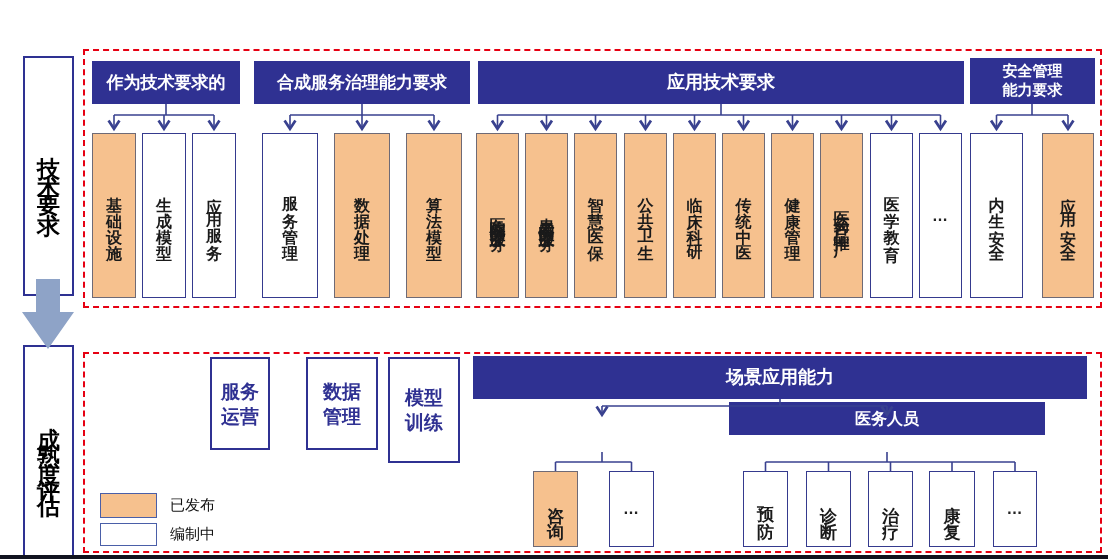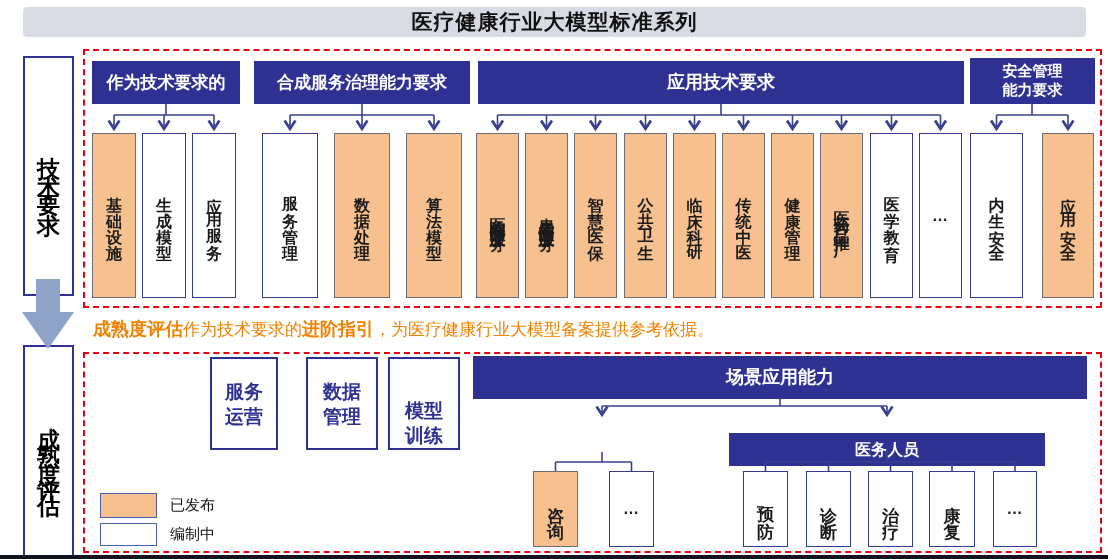--- a/index.html
+++ b/index.html
@@ -46,21 +46,20 @@
   .boxes{z-index:3;}
   
   .bottom-bar{position:absolute;left:0;top:555px;width:1108px;height:4px;background:#11131f;}
   .hdr-wrap8{width:72px;word-break:break-all;}
 </style>
 </head>
 <body>
 
 <div class="canvas">
 
-  <div class="title-bar">医疗健康行业大模型标准系列</div>
 
   <div class="rail-box" style="top:56px;height:240px;">
     <span class="rail-text">技术要求</span>
   </div>
   <div class="rail-box" style="top:345px;height:212px;">
     <span class="rail-text tight">成熟度评估</span>
   </div>
 
   <div class="dashed" style="left:83px;top:49px;width:1019px;height:259px;"></div>
   <div class="dashed" style="left:83px;top:352px;width:1019px;height:201px;"></div>
@@ -123,39 +122,38 @@
     <span class="dots">…</span>
     </div>
 
   <div class="vbox boxes" style="left:970px;top:133px;width:53px;height:165px;">
     <span class="vtext">内生安全</span>
     </div>
   <div class="vbox pub boxes" style="left:1042px;top:133px;width:52px;height:165px;">
     <span class="vtext">应用安全</span>
     </div>
 
-  <div class="note"><b>成熟度评估</b><span>作为技术要求的</span><b>进阶指引</b><span>，为医疗健康行业大模型备案提供参考依据。</span></div>
-
-  <div class="bluebox boxes" style="left:210px;top:357px;width:68px;height:93px;">
+
+  <div class="bluebox boxes" style="left:210px;top:357px;width:60px;height:93px;">
     <span class="wrap2">服务运营</span>
     </div>
   <div class="bluebox boxes" style="left:298px;top:357px;width:72px;height:93px;margin-left:8px;">
     <span class="wrap2">数据管理</span>
     </div>
-  <div class="bluebox boxes" style="left:388px;top:357px;width:72px;height:93px;align-items:flex-end;">
+  <div class="bluebox boxes" style="left:388px;top:357px;width:72px;height:106px;">
     <span class="wrap2">模型训练</span>
     </div>
 
   <div class="swatch" style="left:100px;top:493px;width:57px;height:25px;background:#f6c18e;"></div>
   <div class="legend-label" style="left:170px;top:493px;height:25px;">已发布</div>
   <div class="swatch" style="left:100px;top:523px;width:57px;height:23px;background:#fff;"></div>
   <div class="legend-label" style="left:170px;top:523px;height:23px;">编制中</div>
 
   <div class="hdr boxes" style="left:473px;top:356px;width:614px;height:43px;font-size:18px;">场景应用能力</div>
-  <div class="hdr boxes" style="left:729px;top:433px;width:316px;height:33px;font-size:16px;">医务人员</div>
+  <div class="hdr boxes" style="left:729px;top:402px;width:316px;height:33px;font-size:16px;">医务人员</div>
 
   <div class="vbox pub boxes" style="left:533px;top:471px;width:45px;height:76px;">
     <span class="vtext gap-2c">咨询</span>
     </div>
   <div class="vbox boxes" style="left:609px;top:471px;width:45px;height:76px;">
     <span class="dots">…</span>
     </div>
 
   <div class="vbox boxes" style="left:743px;top:471px;width:45px;height:76px;">
     <span class="vtext gap-2c">预防</span>

